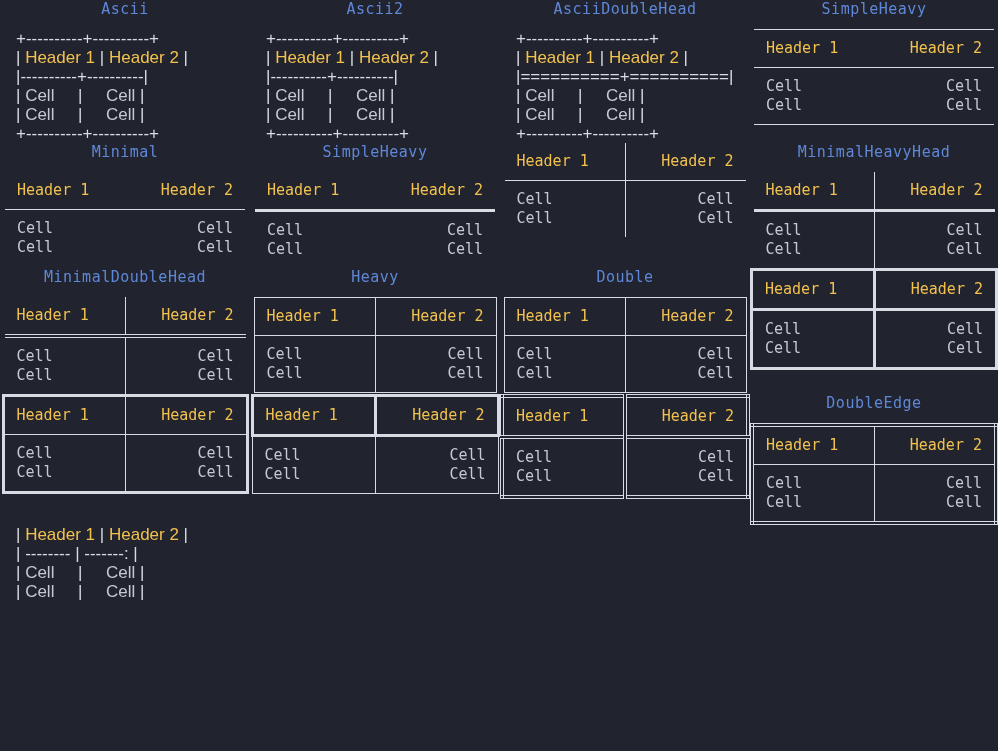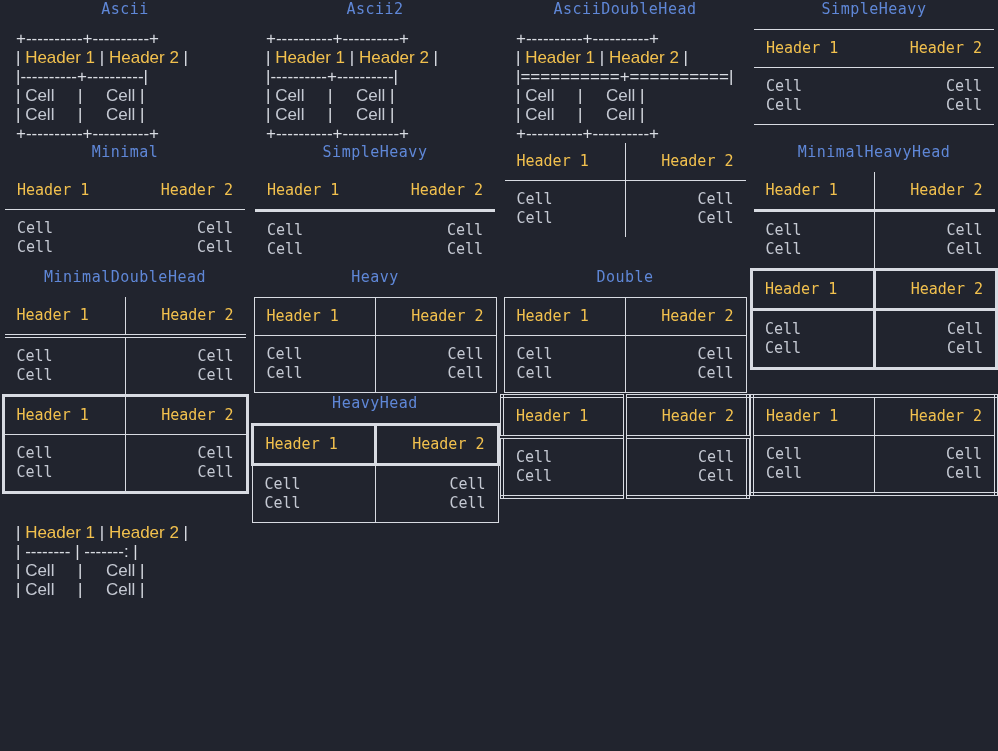--- a/index.html
+++ b/index.html
@@ -357,21 +357,20 @@
           <tbody>
             <tr>
               <td class="bodycell"><div class="cellpair">Cell</div><div class="cellpair">Cell</div></td>
               <td class="bodycell r"><div class="cellpair">Cell</div><div class="cellpair">Cell</div></td>
             </tr>
           </tbody>
         </table>
       </div>
     </div>
     <div class="cellbox">
-      <div class="title">HeavyHead</div>
       <div class="tblwrap">
         <table class="bx s-heavyhead">
           <thead>
             <tr>
               <th class="w1">Header 1</th>
               <th class="w2 r">Header 2</th>
             </tr>
           </thead>
           <tbody>
             <tr>
@@ -394,20 +393,21 @@
           <tbody>
             <tr>
               <td class="bodycell"><div class="cellpair">Cell</div><div class="cellpair">Cell</div></td>
               <td class="bodycell r"><div class="cellpair">Cell</div><div class="cellpair">Cell</div></td>
             </tr>
           </tbody>
         </table>
       </div>
     </div>
     <div class="cellbox">
+      <div class="title">DoubleEdge</div>
       <div class="tblwrap">
         <table class="bx s-doubleedge">
           <thead>
             <tr>
               <th class="w1">Header 1</th>
               <th class="w2 r">Header 2</th>
             </tr>
           </thead>
           <tbody>
             <tr>

